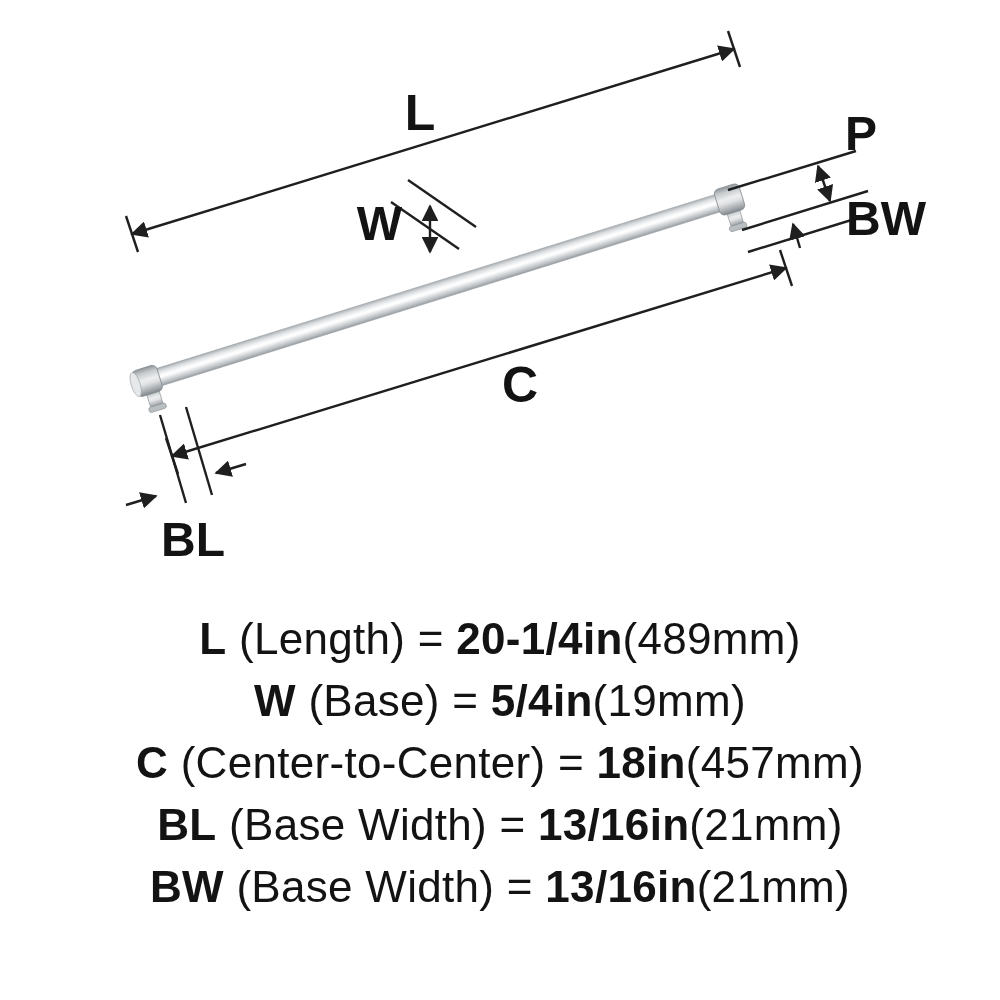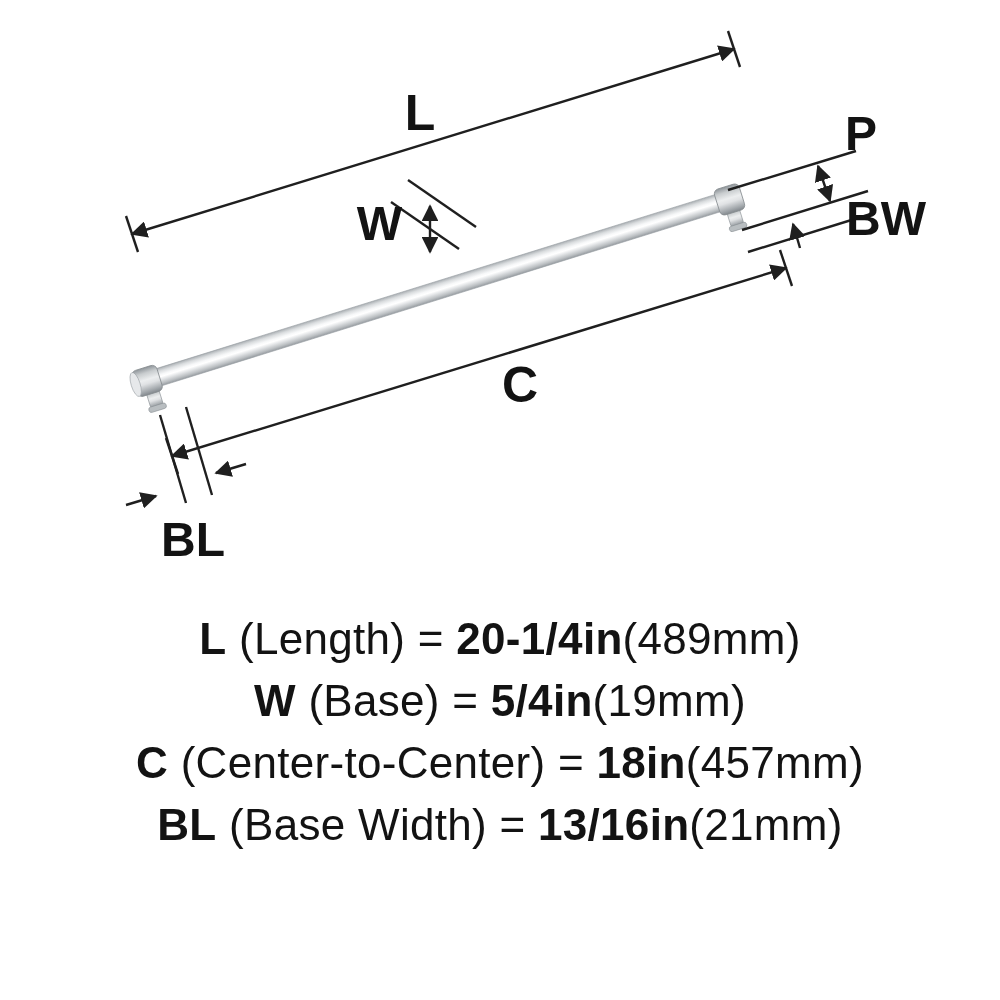--- a/index.html
+++ b/index.html
@@ -98,15 +98,16 @@
       </g>
       <text x="193" y="556" font-size="48" text-anchor="middle">BL</text>
     </svg>
   </div>
 
   <div class="specs">
     <div class="spec-row"><span class="b">L</span><span class="m"> (Length) = </span><span class="b">20-1/4in</span><span class="m">(489mm)</span></div>
     <div class="spec-row"><span class="b">W</span><span class="m"> (Base) = </span><span class="b">5/4in</span><span class="m">(19mm)</span></div>
     <div class="spec-row"><span class="b">C</span><span class="m"> (Center-to-Center) = </span><span class="b">18in</span><span class="m">(457mm)</span></div>
     <div class="spec-row"><span class="b">BL</span><span class="m"> (Base Width) = </span><span class="b">13/16in</span><span class="m">(21mm)</span></div>
+    <div class="spec-row"><span class="b">BW</span><span class="m"> (Base Width) = </span><span class="b">13/16in</span><span class="m">(21mm)</span></div>
   </div>
 
 </div>
 
 </body></html>

